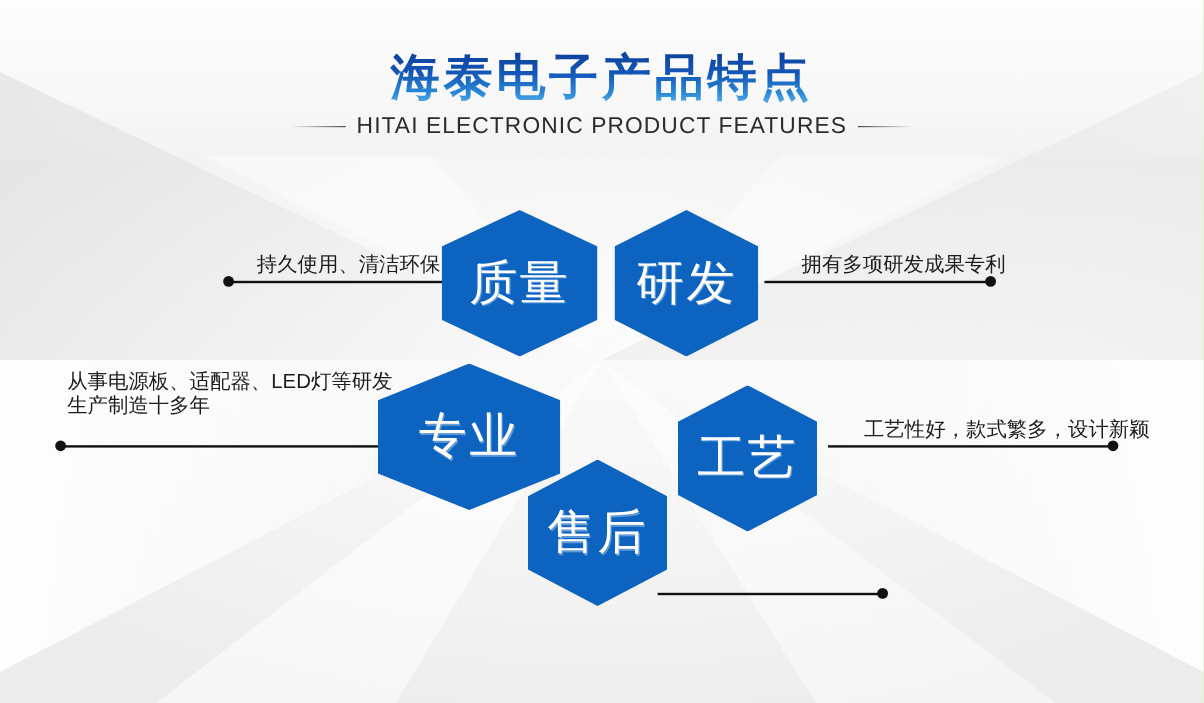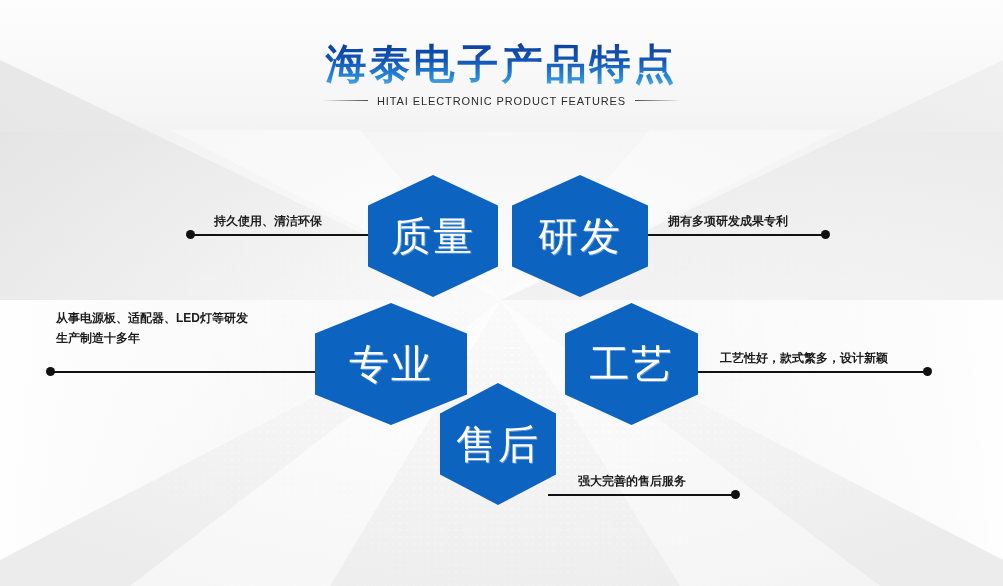--- a/index.html
+++ b/index.html
@@ -72,21 +72,21 @@
     gap: 9px;
   }
   .sub-rule {
     width: 46px;
     height: 1px;
     background: #555;
   }
   .sub-rule.left  { background: linear-gradient(90deg, rgba(85,85,85,0) 0%, #4a4a4a 100%); }
   .sub-rule.right { background: linear-gradient(90deg, #4a4a4a 0%, rgba(85,85,85,0) 100%); }
   .subtitle-en {
-    font-size: 11px;
+    font-size: 19px;
     letter-spacing: 0.9px;
     color: #2c2c2c;
     white-space: nowrap;
   }
 
   
   .hex {
     position: absolute;
     display: flex;
     align-items: center;
@@ -113,25 +113,24 @@
   }
   .dot {
     position: absolute;
     width: 9px;
     height: 9px;
     border-radius: 50%;
     background: #111;
   }
   .conn-text {
     position: absolute;
-    font-size: 12px;
+    font-size: 17px;
     color: #1b1b1b;
     line-height: 20px;
     white-space: nowrap;
-    font-weight: bold;
   }
   .conn-text.two-line { white-space: normal; }
   .conn-text .l { display: block; }
 </style>
 </head>
 <body>
 
 <div id="stage">
 
   <div class="bg-base"></div>
@@ -192,37 +191,34 @@
   </div>
 
   <div class="conn" style="left:690px; top:371px; width:237px;"></div>
   <div class="dot" style="left:923px; top:367px;"></div>
   <div class="conn-text" style="left:720px; top:348px;">
     <span class="l">工艺性好，款式繁多，设计新颖</span>
   </div>
 
   <div class="conn" style="left:548px; top:494px; width:187px;"></div>
   <div class="dot" style="left:731px; top:490px;"></div>
-  <div class="conn-text" style="left:578px; top:471px;">
-    <span class="l">强大完善的售后服务</span>
-  </div>
 
   <div class="hex" style="left:368px; top:175px; width:130px; height:122px;">
     <span class="hex-label">质量</span>
   </div>
 
-  <div class="hex" style="left:512px; top:175px; width:136px; height:122px;">
+  <div class="hex" style="left:512px; top:175px; width:120px; height:122px;">
     <span class="hex-label">研发</span>
   </div>
 
   <div class="hex" style="left:315px; top:303px; width:152px; height:122px;">
     <span class="hex-label">专业</span>
   </div>
 
-  <div class="hex" style="left:565px; top:303px; width:133px; height:122px;">
+  <div class="hex" style="left:565px; top:321px; width:116px; height:122px;">
     <span class="hex-label">工艺</span>
   </div>
 
   <div class="hex" style="left:440px; top:383px; width:116px; height:122px;">
     <span class="hex-label">售后</span>
   </div>
 
 </div>
 
 </body></html>

